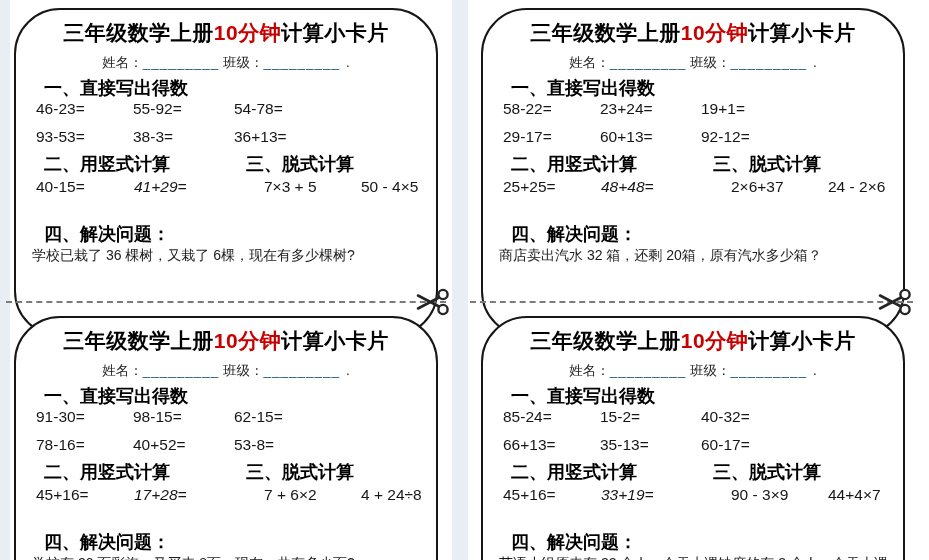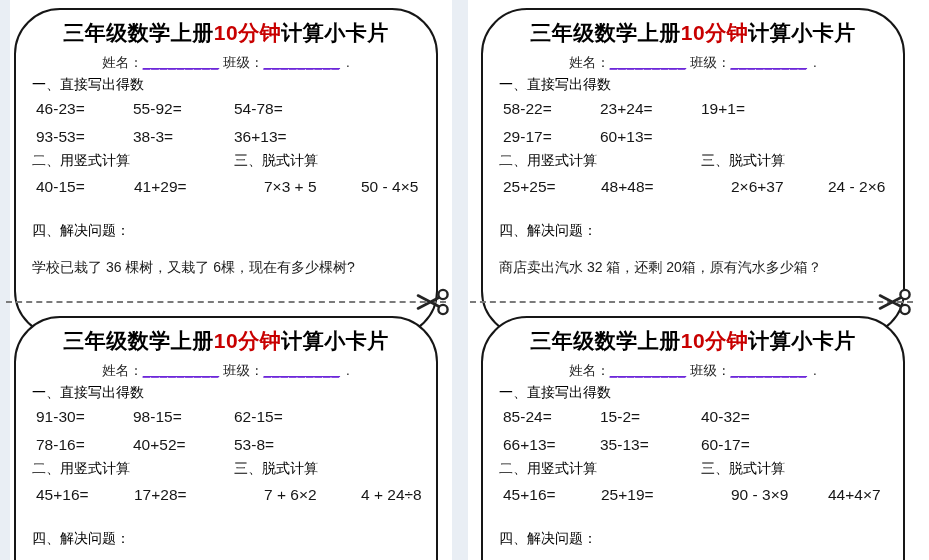--- a/index.html
+++ b/index.html
@@ -27,49 +27,49 @@
     position:absolute;top:9px;left:0;right:0;text-align:center;
     font-size:21px;font-weight:700;letter-spacing:0.5px;color:#000;
     white-space:nowrap;
   }
   .card-title .red{color:#c80000;}
 
   .nameline{
     position:absolute;top:44px;left:0;right:0;text-align:center;
     font-size:13.5px;color:#222;white-space:nowrap;
   }
-  .nameline .blank{letter-spacing:1px;color:#6d28d9;text-decoration:underline;}
+  .nameline .blank{letter-spacing:1px;color:#0c4a6e;}
   .nameline .period{margin-left:6px;}
 
   .sec-head{
-    position:absolute;font-size:14px;font-weight:400;color:#000;white-space:nowrap;
+    position:absolute;font-size:18px;font-weight:700;color:#000;white-space:nowrap;margin-left:12px;
   }
   .sec1-head{top:66px;left:16px;}
   .sec2-head{top:142px;left:16px;}
   .sec3-head{top:142px;left:218px;}
   .sec4-head{top:212px;left:16px;}
 
   .oral-row{
     position:absolute;left:20px;right:10px;
     display:grid;grid-template-columns:97px 101px auto;
     font-size:15.5px;color:#161616;
   }
   .oral1{top:90px;}
   .oral2{top:118px;}
 
   .calc-row{position:absolute;top:168px;left:0;right:0;height:22px;font-size:15.5px;color:#161616;}
   .calc-row span{position:absolute;white-space:nowrap;}
   .calc-v0{left:20px;}
-  .calc-v1{left:118px;}
+  .calc-v1{left:118px;font-style:italic;}
   .calc-s0{left:248px;}
   .calc-s1{left:345px;}
 
   .word-problem{
     position:absolute;top:237px;left:16px;right:14px;
-    font-size:14px;color:#1b1b1b;white-space:nowrap;overflow:hidden;margin-top:12px;
+    font-size:14px;color:#1b1b1b;white-space:nowrap;overflow:hidden;
   }
 
   .cutline{
     position:absolute;height:0;border-top:2px dashed #7b7b7b;
   }
   .cutline.left{left:6px;width:440px;top:301px;}
   .cutline.right{left:470px;width:443px;top:301px;}
 
   .scissors{
     position:absolute;width:40px;height:32px;top:286px;background:#ffffff00;
@@ -115,20 +115,21 @@
   <div class="nameline"><span>姓名：</span><span class="blank">_________</span> <span>班级：</span><span class="blank">_________</span><span class="period">.</span></div>
   <div class="sec-head sec1-head">一、直接写出得数</div>
   <div class="oral-row oral1">
     <span>58-22=</span>
     <span>23+24=</span>
     <span>19+1=</span>
   </div>
   <div class="oral-row oral2">
     <span>29-17=</span>
     <span>60+13=</span>
+    <span>92-12=</span>
   </div>
   <div class="sec-head sec2-head">二、用竖式计算</div>
   <div class="sec-head sec3-head">三、脱式计算</div>
   <div class="calc-row">
     <span class="calc-v0">25+25=</span>
     <span class="calc-v1">48+48=</span>
     <span class="calc-s0">2×6+37</span>
     <span class="calc-s1">24 - 2×6</span>
   </div>
   <div class="sec-head sec4-head">四、解决问题：</div>
@@ -172,21 +173,21 @@
   </div>
   <div class="oral-row oral2">
     <span>66+13=</span>
     <span>35-13=</span>
     <span>60-17=</span>
   </div>
   <div class="sec-head sec2-head">二、用竖式计算</div>
   <div class="sec-head sec3-head">三、脱式计算</div>
   <div class="calc-row">
     <span class="calc-v0">45+16=</span>
-    <span class="calc-v1">25+19=</span>
+    <span class="calc-v1">33+19=</span>
     <span class="calc-s0">90 - 3×9</span>
     <span class="calc-s1">44+4×7</span>
   </div>
   <div class="sec-head sec4-head">四、解决问题：</div>
   <div class="word-problem">英语小组原来有 22 个人，今天上课缺席的有 3 个人，今天上课</div>
 </div>
 
 <div class="cutline left"></div>
 <div class="cutline right"></div>
 

